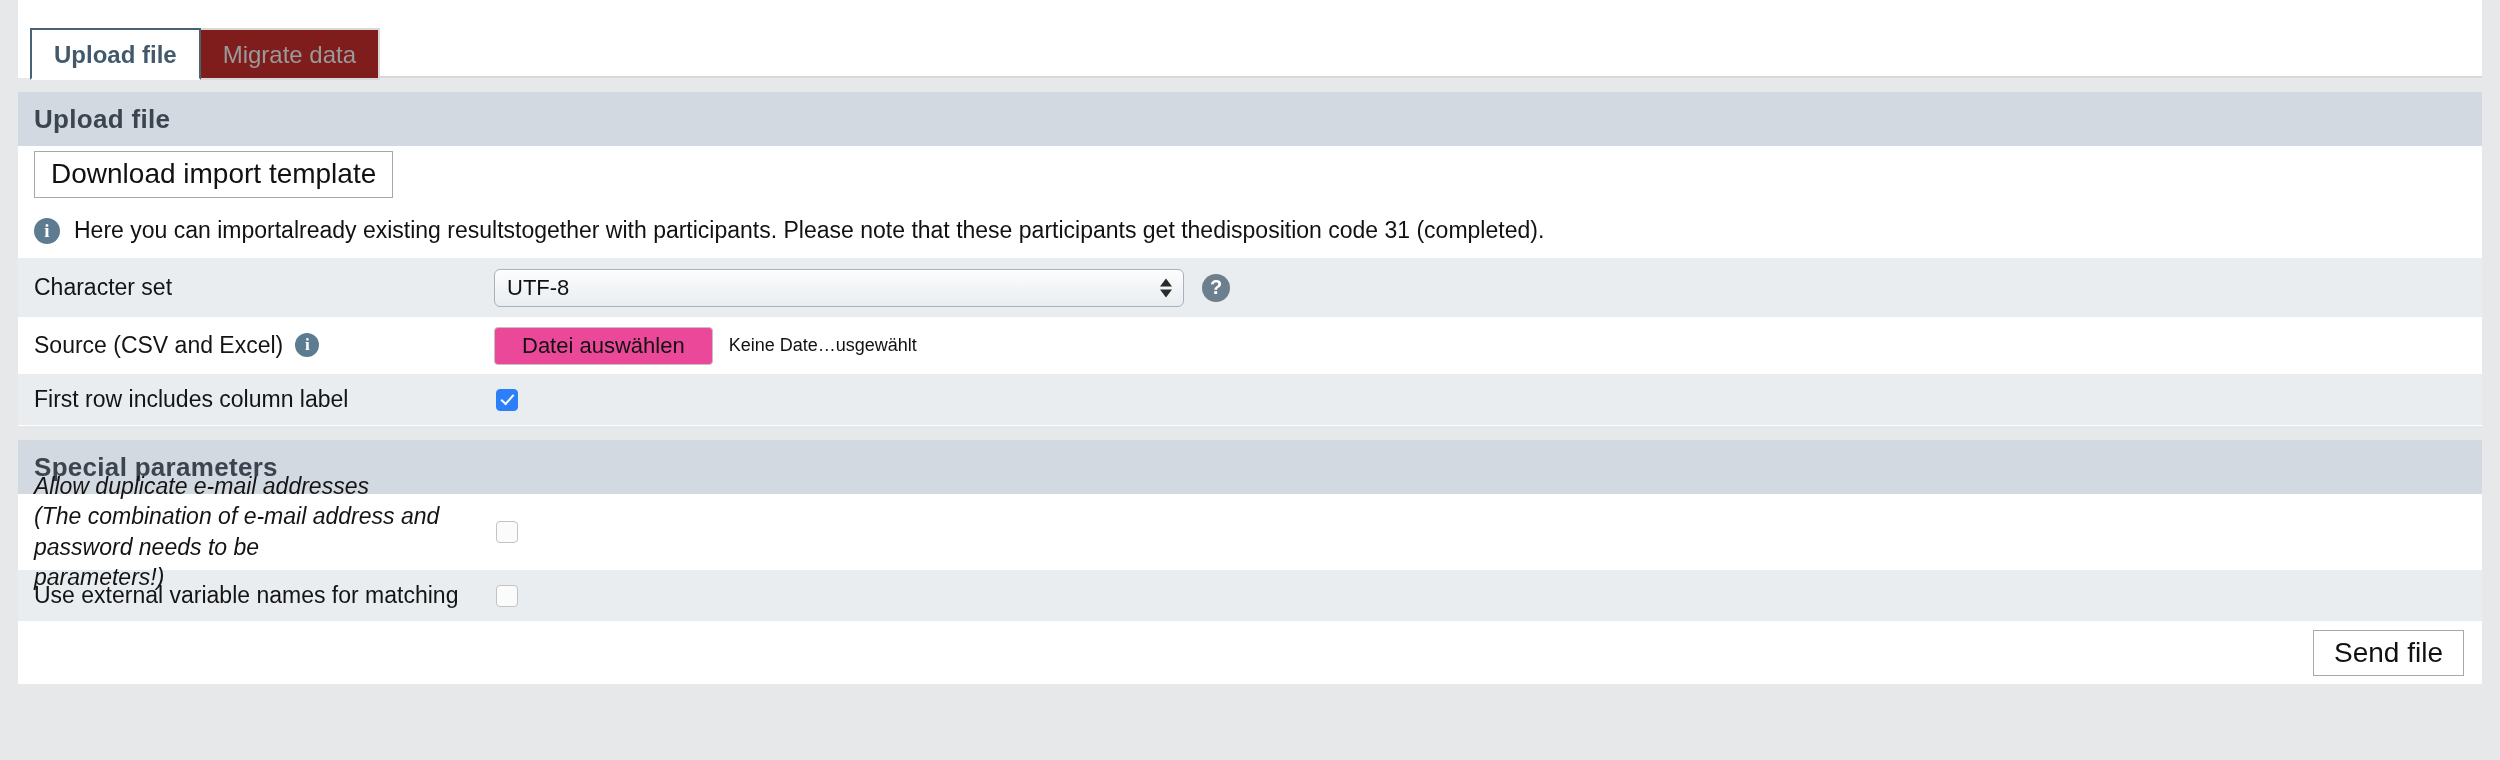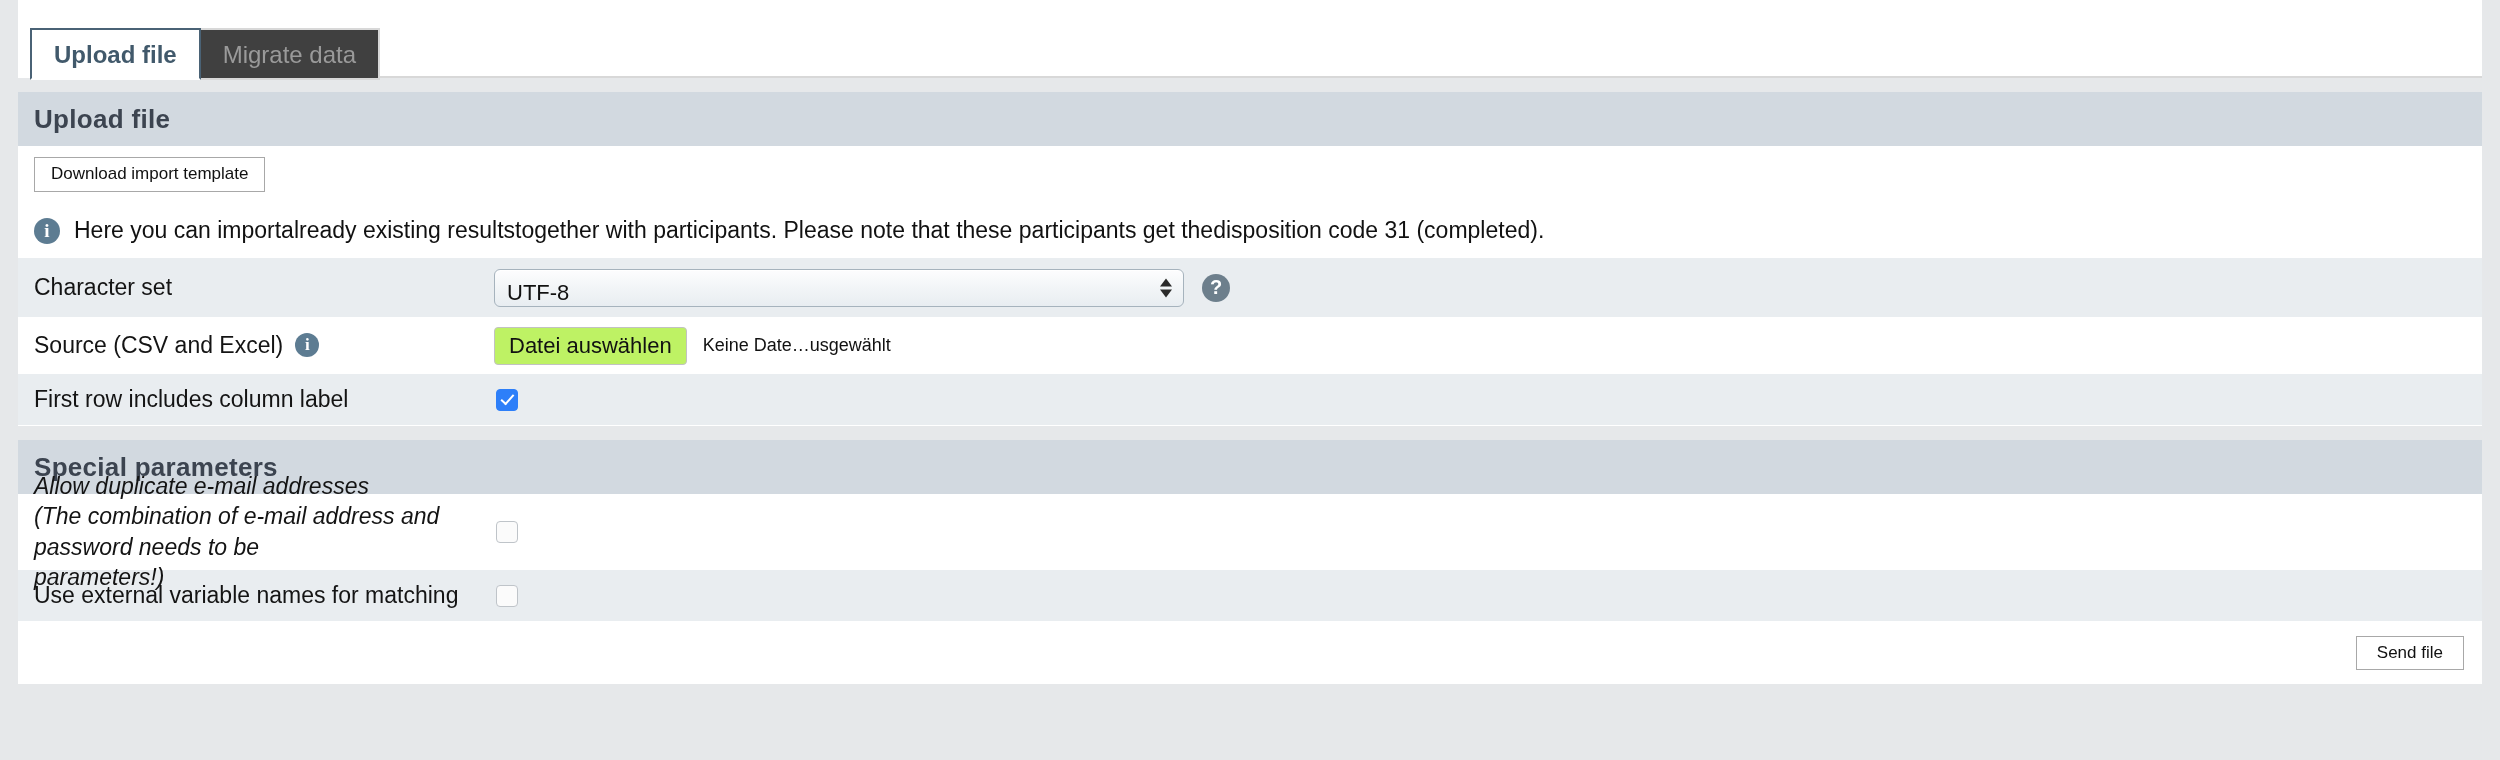--- a/index.html
+++ b/index.html
@@ -54,21 +54,21 @@
   }
   .tab.active {
     background: #ffffff;
     border: 2px solid #4a6275;
     border-bottom: 2px solid #ffffff;
     color: #41596b;
     font-weight: bold;
     z-index: 3;
   }
   .tab.inactive {
-    background: #404040;
+    background: #7f1d1d;
     border: 2px solid #d8d8d8;
     border-bottom: 2px solid #d8d8d8;
     color: #9a9a9a;
     font-weight: normal;
     margin-left: -2px;
     z-index: 1;
   }
   .tab-underline {
     position: absolute;
     left: 12px;
@@ -145,21 +145,21 @@
     background: #ffffff;
     display: flex;
     align-items: center;
   }
 
   
   .btn {
     background: #ffffff;
     border: 1px solid #a8a8a8;
     font-family: "Liberation Sans", sans-serif;
-    font-size: 17px;
+    font-size: 28px;
     color: #111111;
     padding: 7px 16px;
     cursor: pointer;
     line-height: 1.1;
   }
   .btn-send {
     padding: 7px 20px;
   }
 
   
@@ -216,21 +216,21 @@
     width: 690px;
   }
   .select-box {
     box-sizing: border-box;
     width: 690px;
     height: 38px;
     border: 1px solid #a6b3bd;
     border-radius: 6px;
     background: linear-gradient(to bottom, #fdfdfe 0%, #f2f5f7 50%, #e8edf1 100%);
     display: flex;
-    align-items: flex-end;
+    align-items: center;
     padding: 0 12px;
     font-size: 22px;
     color: #111;
     cursor: pointer;
     box-shadow: 0 1px 0 rgba(255,255,255,0.8) inset;
   }
   .select-arrows {
     position: absolute;
     right: 12px;
     top: 50%;
@@ -248,26 +248,26 @@
   }
   .tri-up { border-bottom: 8px solid #2a2a2a; margin-bottom: 3px; }
   .tri-dn { border-top: 8px solid #2a2a2a; }
 
   
   .filechooser {
     display: flex;
     align-items: center;
   }
   .file-btn {
-    background: #bef264;
+    background: #ec4899;
     border: 1px solid #c2c2c2;
     border-radius: 4px;
     font-size: 22px;
     color: #111;
-    padding: 5px 14px;
+    padding: 5px 27px;
     cursor: pointer;
     white-space: nowrap;
   }
   .file-name {
     font-size: 18px;
     color: #111;
     margin-left: 16px;
     white-space: nowrap;
   }
 

